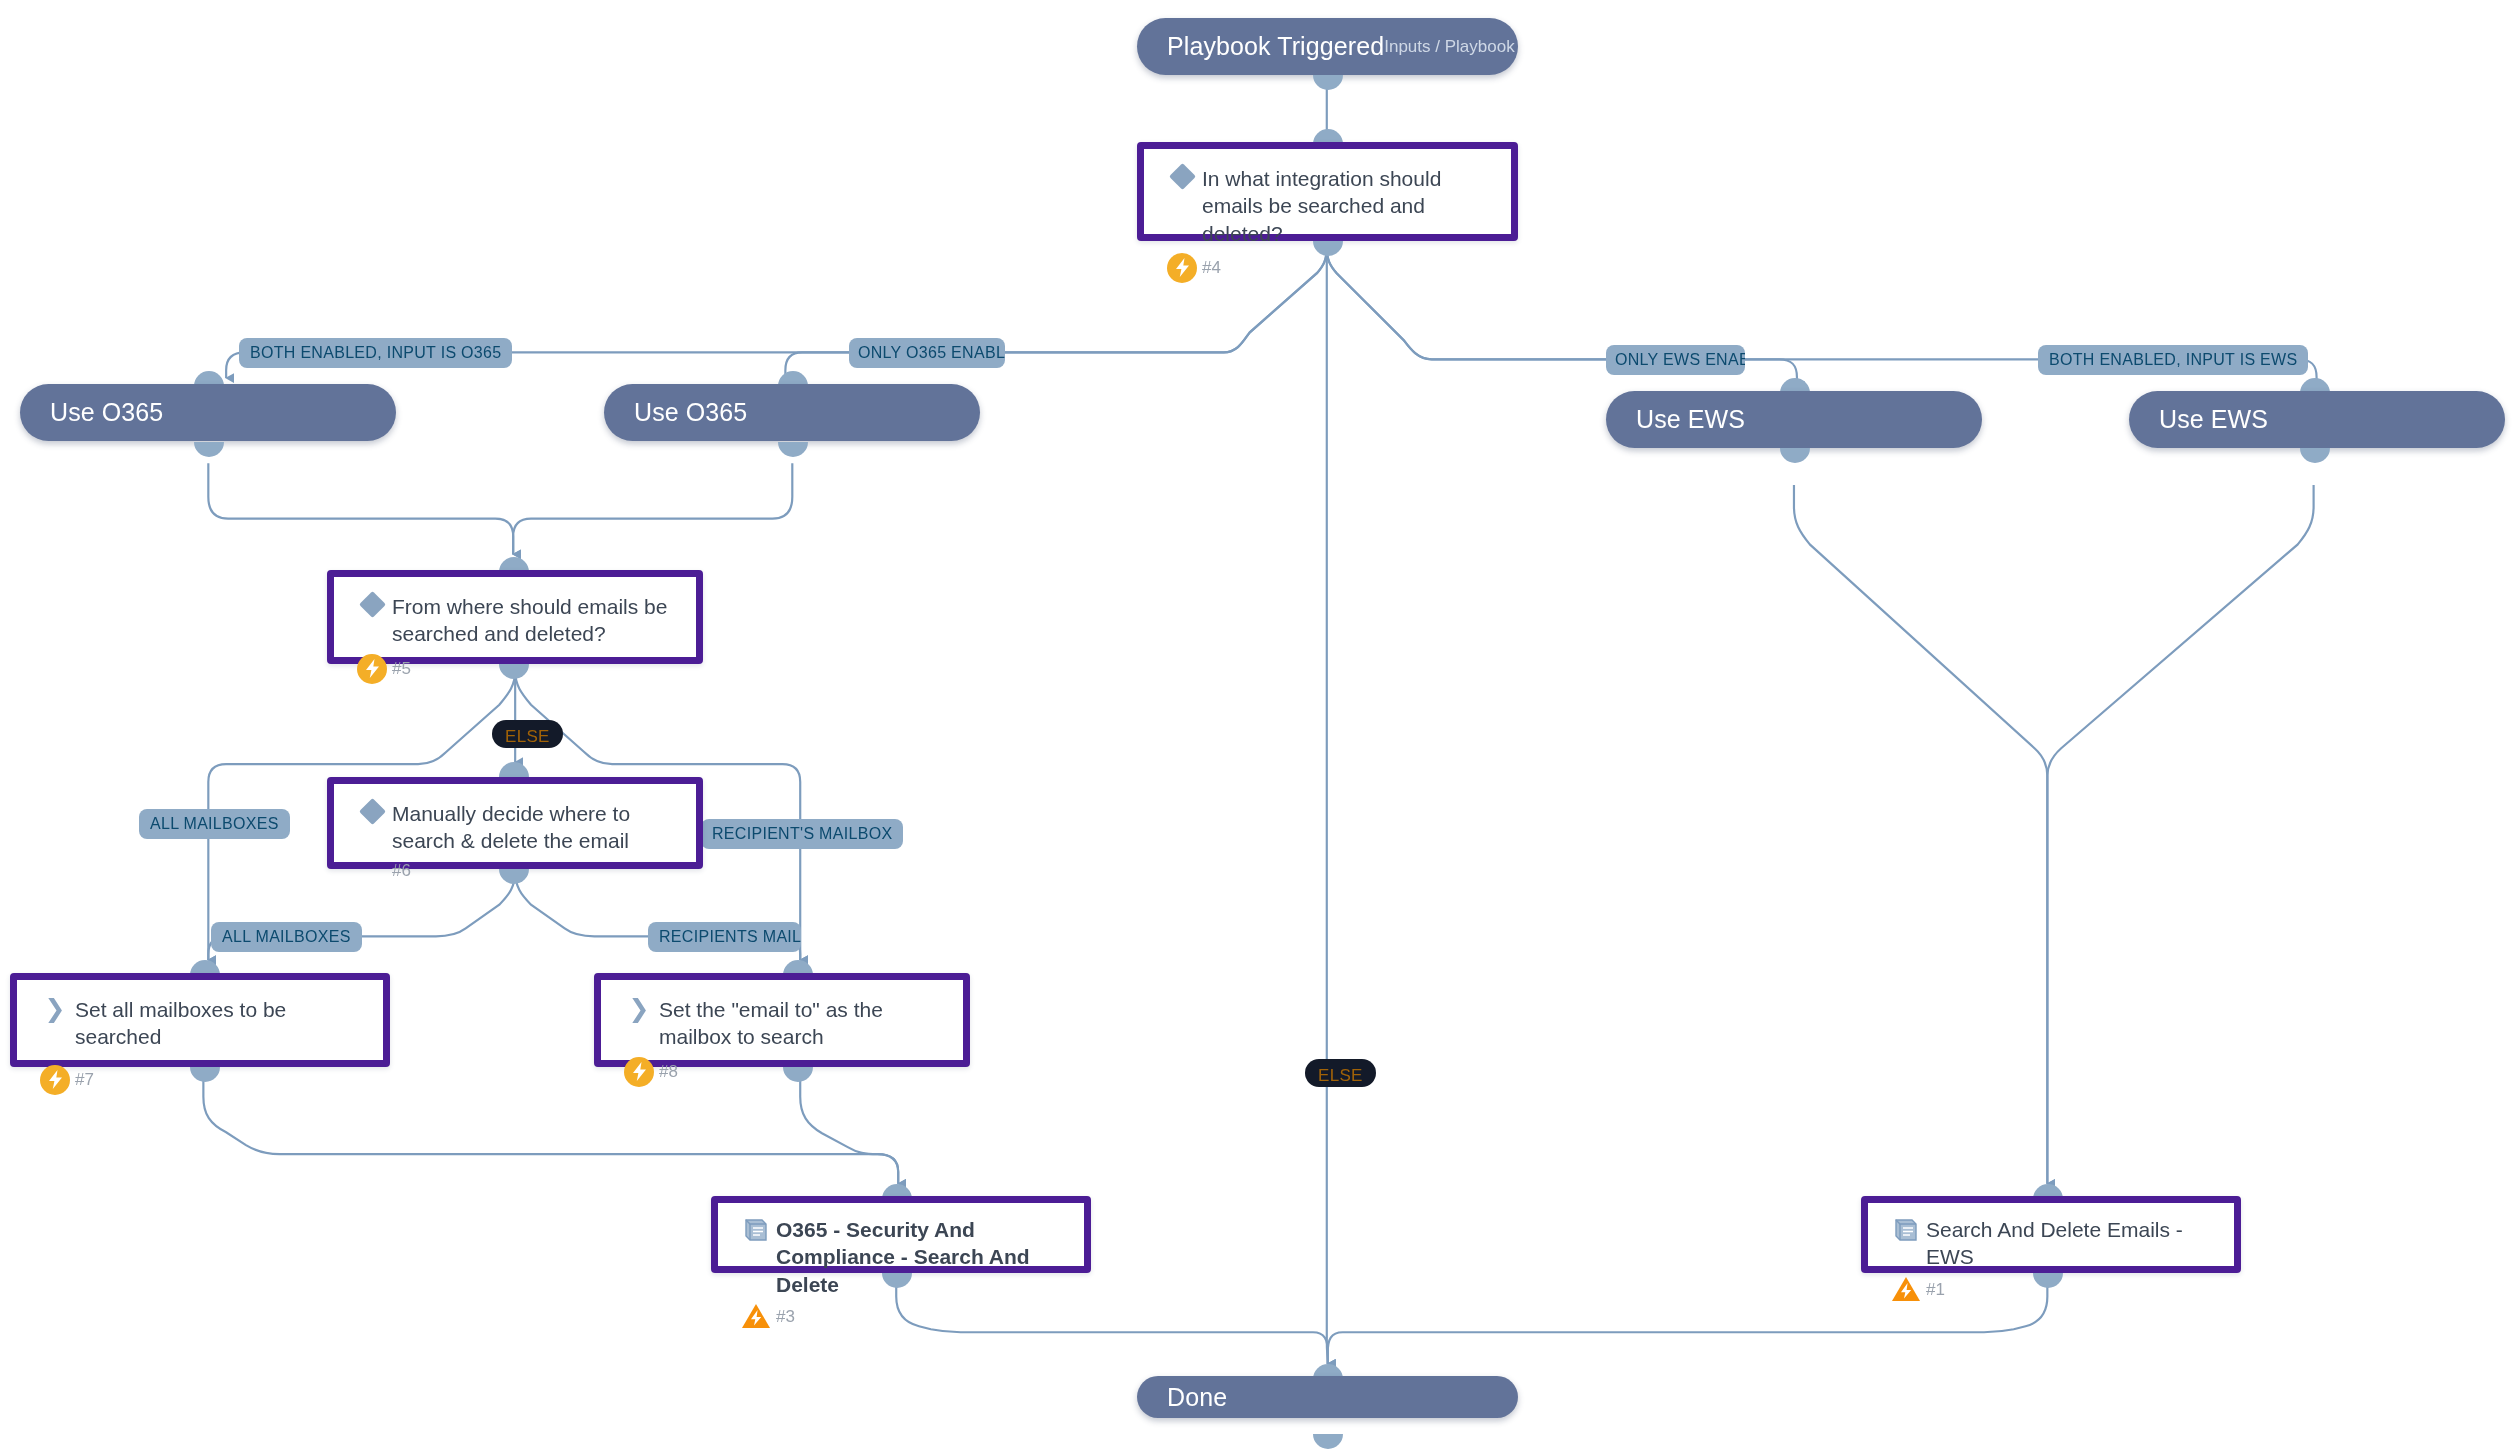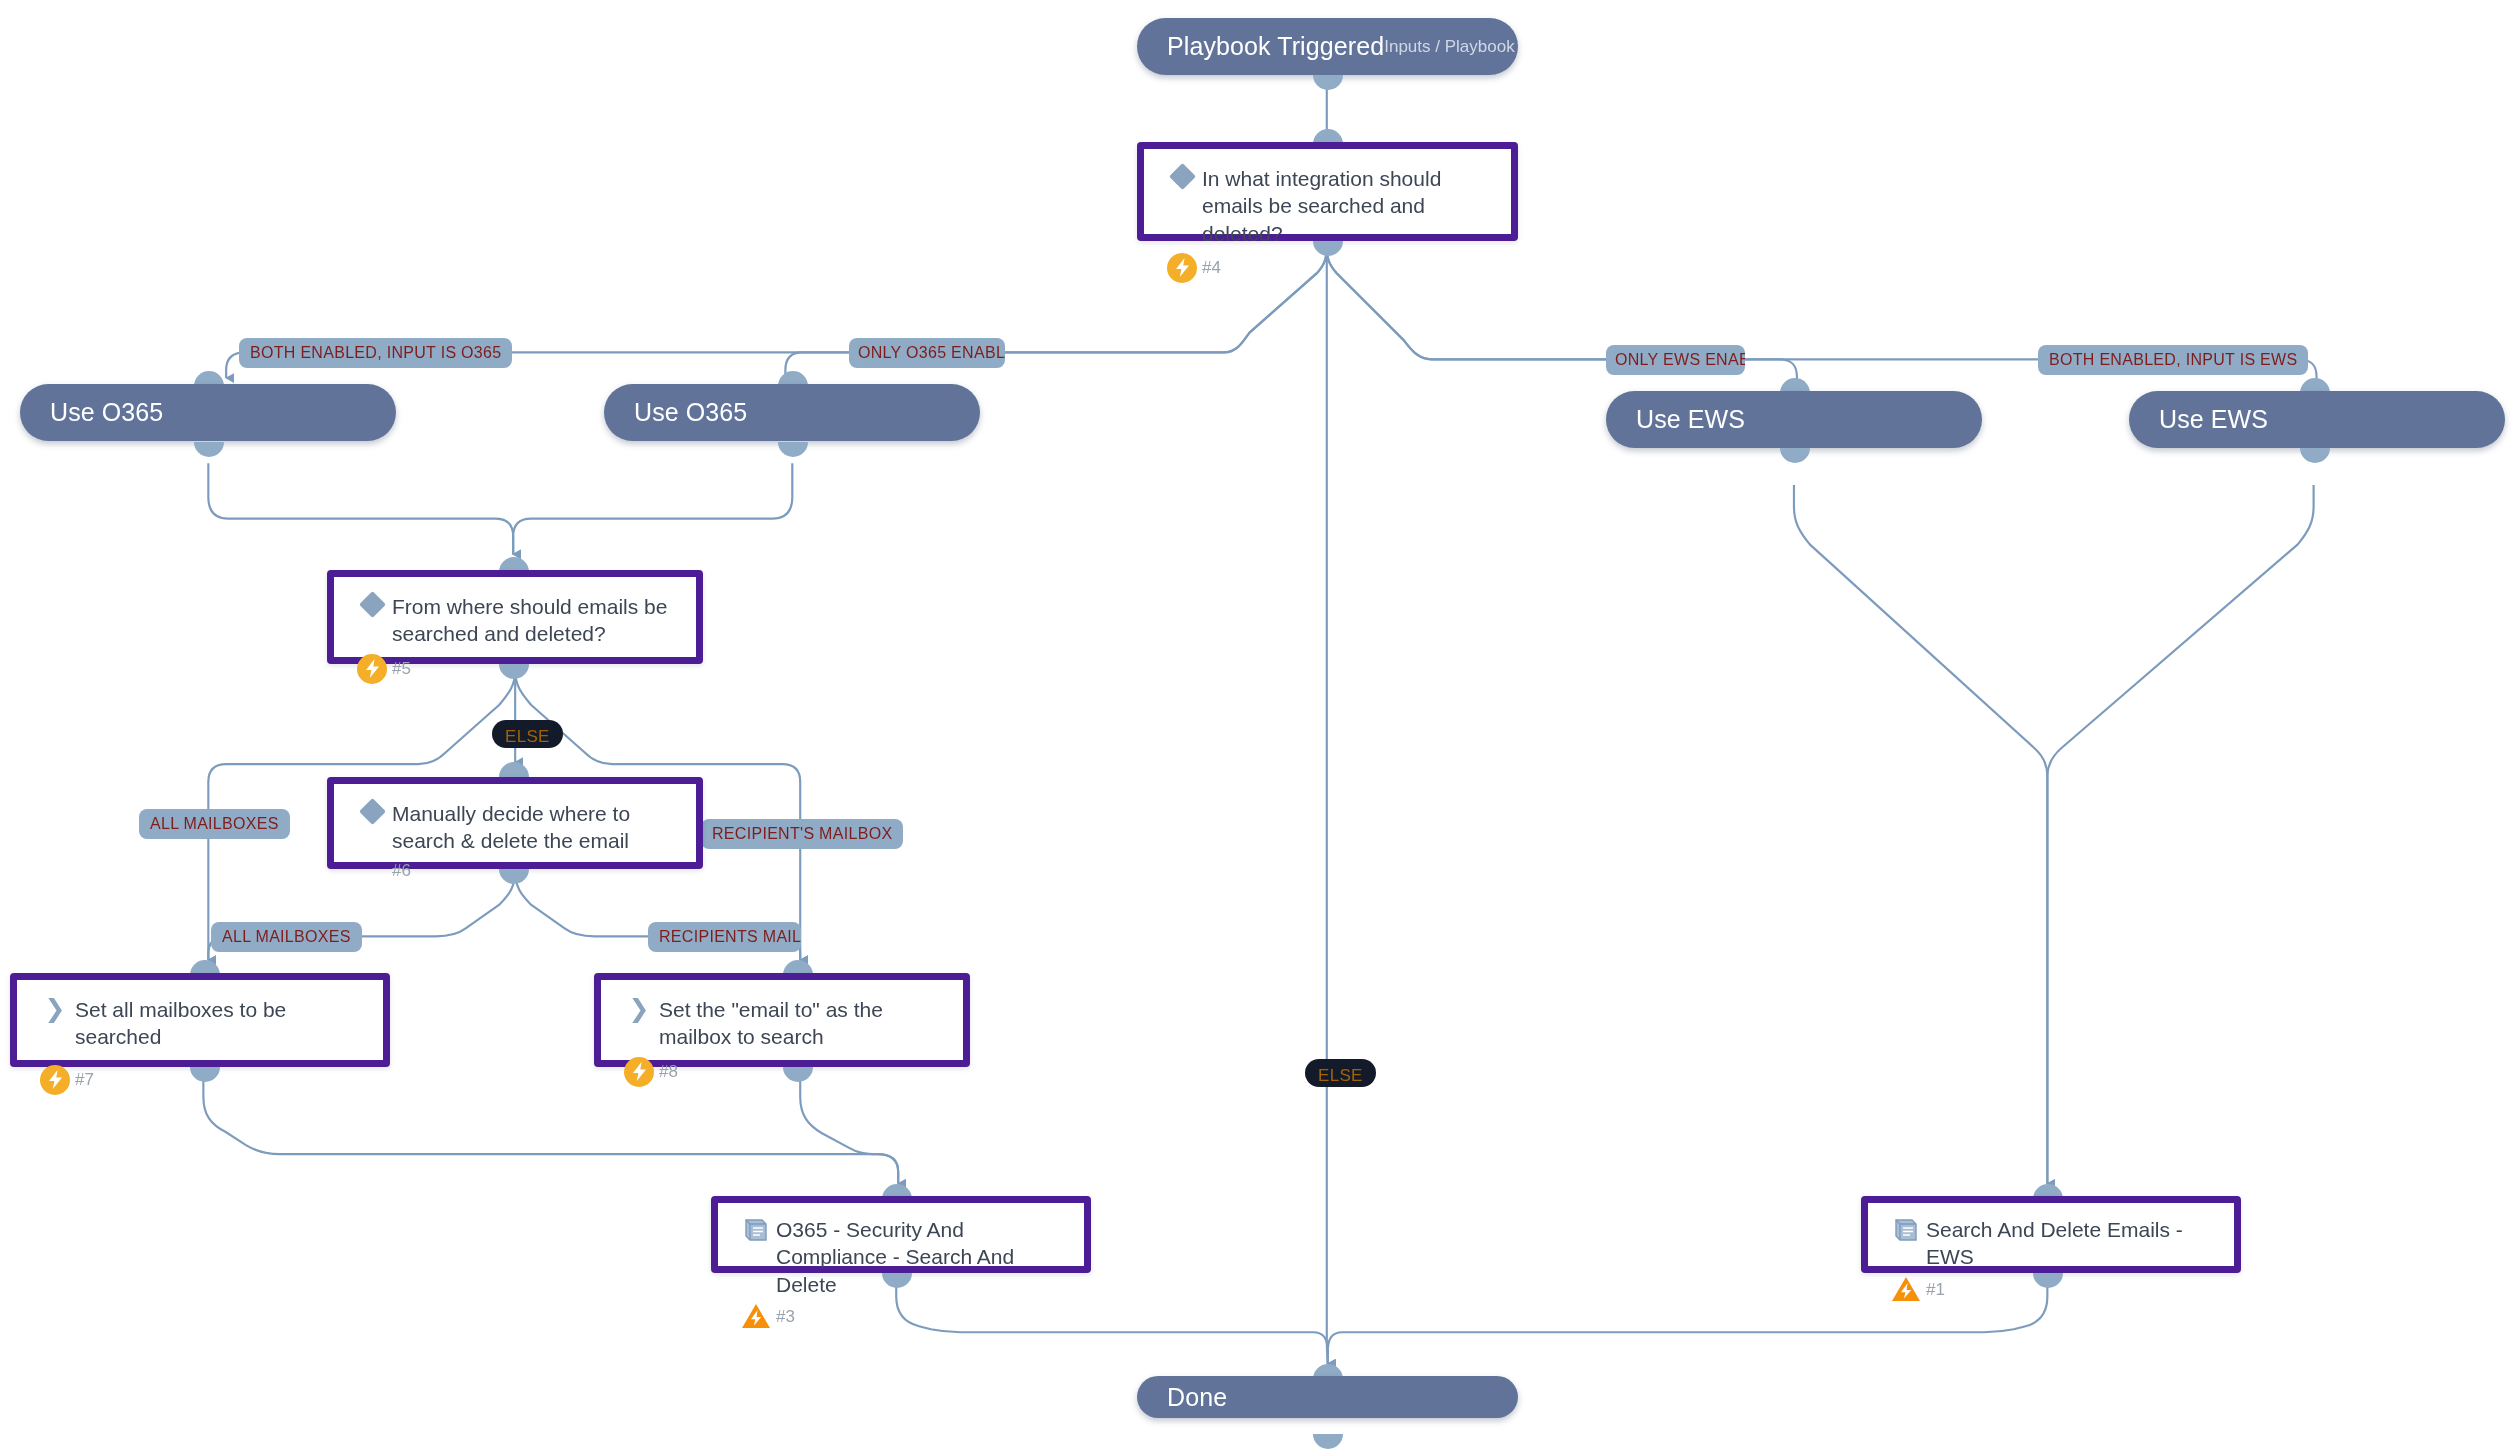--- a/index.html
+++ b/index.html
@@ -39,21 +39,21 @@
   .warn-tri svg{display:block;}
   
   .book svg{display:block;}
 
   
   .conn{position:absolute;width:30px;height:15px;background:#8fabc6;}
   .conn.bot{border-radius:0 0 15px 15px;}
   .conn.top{border-radius:15px 15px 0 0;}
 
   
-  .badge{position:absolute;background:#8fabc6;color:#7f1d1d;border-radius:8px;
+  .badge{position:absolute;background:#8fabc6;color:#0c4a6e;border-radius:8px;
          height:30px;line-height:30px;font-size:16px;letter-spacing:0.3px;
          padding:0 11px;white-space:nowrap;box-sizing:border-box;overflow:hidden;
          text-overflow:clip;}
   .badge.clip{padding:0 9px;}
   
   .else-badge{position:absolute;background:#131a29;color:#a16207;border-radius:16px;
               height:28px;line-height:34px;font-size:17px;padding:0 13px;
               letter-spacing:0.3px;white-space:nowrap;box-sizing:border-box;}
 </style>
 </head>
@@ -296,21 +296,21 @@
     </div>
   </div>
   <div class="conn bot" style="left:783px;top:1067px;"></div>
 
   <div class="else-badge" style="left:1305px;top:1059px;">
     <span>ELSE</span>
   </div>
 
   <div class="conn top" style="left:882px;top:1184px;"></div>
   <div class="card" style="left:711px;top:1196px;width:380px;height:77px;">
-    <div class="c-body" style="padding-top:12px;">
+    <div class="c-body" style="padding-top:12px;font-weight:bold;">
       <div class="c-ico book">
         <svg width="26" height="24" viewBox="0 0 26 24">
           <path d="M3 2 H19 L23 6 V22 H7 L3 18 Z" fill="#a9bed4" stroke="#7d9cbd" stroke-width="1.4"></path>
           <path d="M3 2 L7 6 H23" fill="none" stroke="#7d9cbd" stroke-width="1.4"></path>
           <path d="M7 6 V22" fill="none" stroke="#7d9cbd" stroke-width="1.4"></path>
           <path d="M10 10 H20 M10 13.5 H20 M10 17 H17" stroke="#ffffff" stroke-width="1.5"></path>
         </svg>
       </div>
       <div class="c-txt">O365 - Security And Compliance - Search And Delete</div>
     </div>

